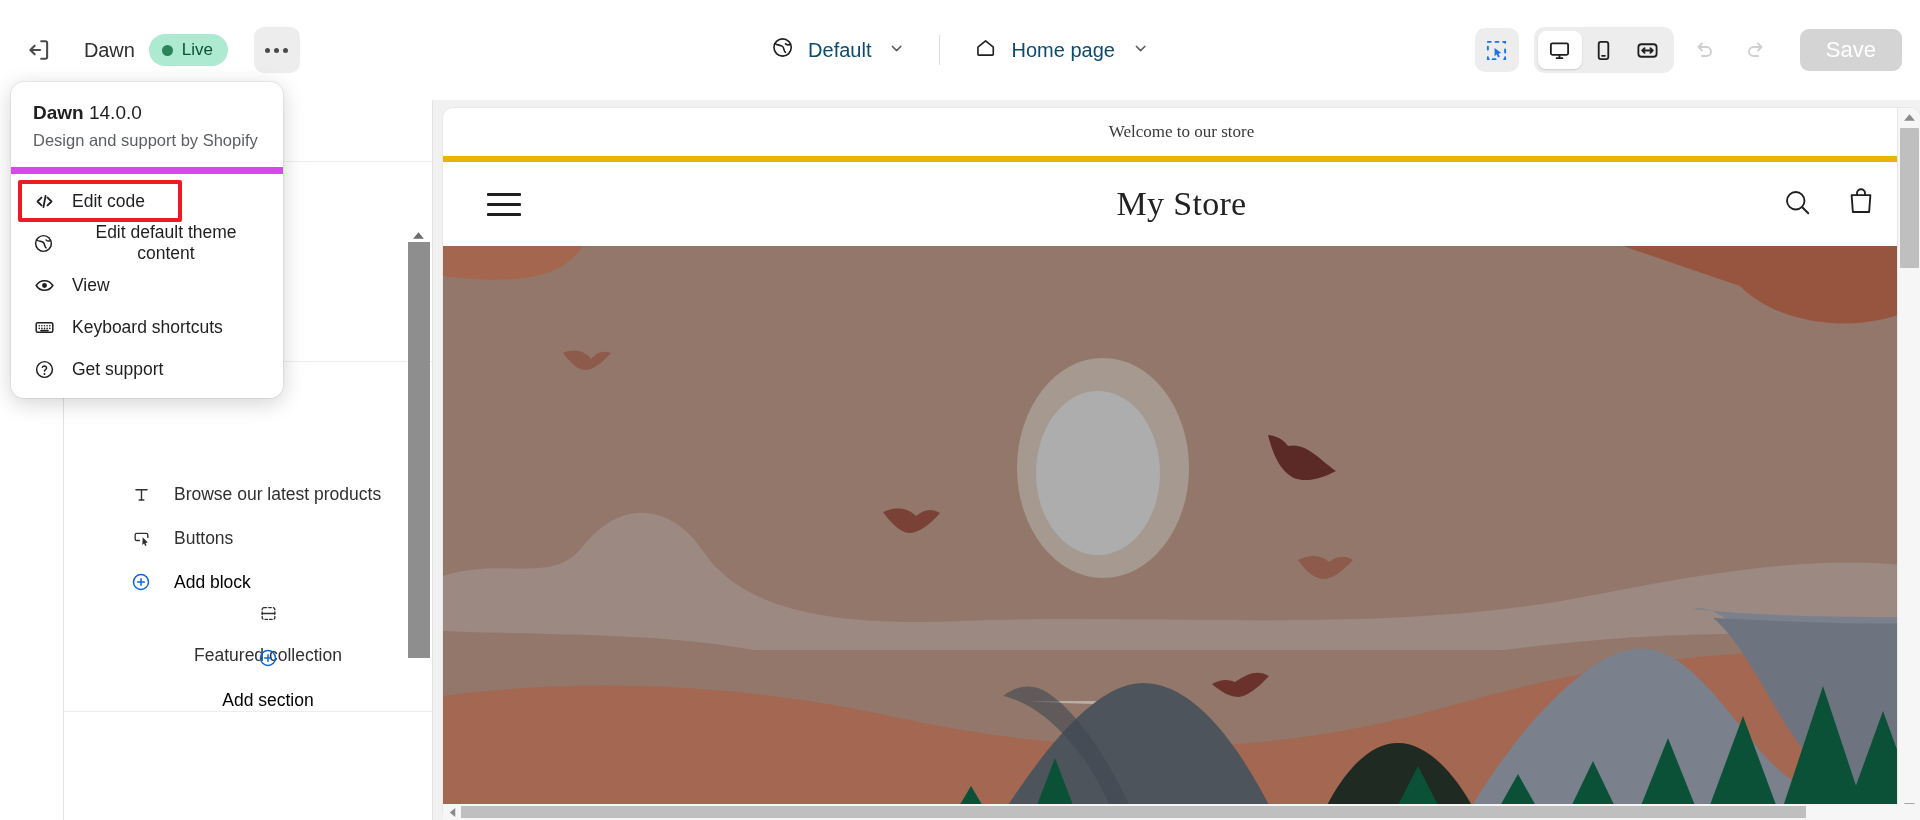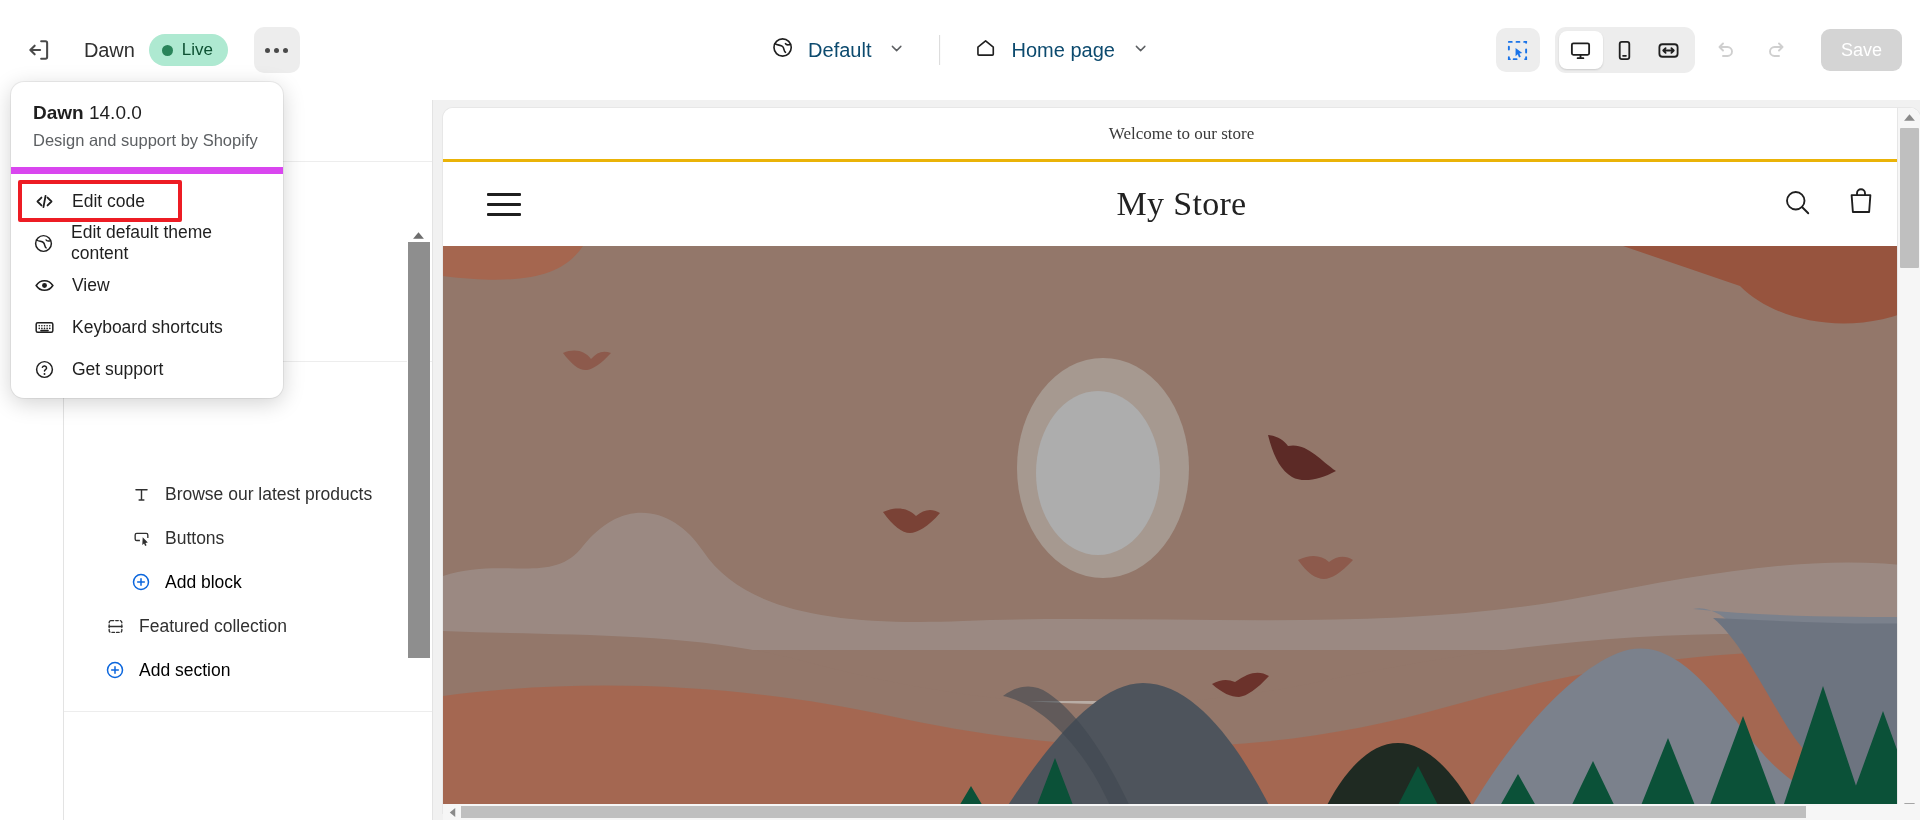--- a/index.html
+++ b/index.html
@@ -67,45 +67,45 @@
     display:flex; align-items:center; gap:0px;
     background:#EDEDED; border-radius:11px; padding:4px; height:46px;
   }
   .device-btn {
     width:44px; height:38px; border-radius:8px; background:transparent;
     display:flex; align-items:center; justify-content:center; border:none; cursor:pointer;
   }
   .device-btn.active { background:#ffffff; box-shadow: 0 1px 2px rgba(0,0,0,.14); }
   .undo-btn { width:44px; height:44px; border-radius:9px; display:flex; align-items:center; justify-content:center; background:transparent; border:none; }
   .save-btn {
-    margin-left: 14px; height:42px; padding: 0 20px; border-radius:9px;
-    background:#D4D4D4; color:#FFFFFF; font-size:18px; border:none;
+    margin-left: 14px; height:42px; padding: 0 26px; border-radius:9px;
+    background:#D4D4D4; color:#FFFFFF; font-size:22px; border:none;
     display:flex; align-items:center; cursor:default;
   }
 
   
   .rail {
     position:absolute; top:100px; left:0; width:64px; height:720px;
     background:#ffffff; border-right:1px solid #e3e3e3;
   }
   .sidebar {
     position:absolute; top:100px; left:64px; width:369px; height:720px;
     background:#ffffff; border-right:1px solid #e3e3e3;
     overflow:hidden;
   }
   .sb-block { border-bottom:1px solid #ededed; }
   .sb-spacer-top { height: 62px; }
   .sb-scroll-area { position:relative; }
   .sb-row {
-    display:flex; align-items:center; gap:13px;
+    display:flex; align-items:center; gap:22px;
     height: 44px; padding-left: 62px; font-size:17.5px; color:#303030;
     cursor:pointer;
   }
   .sb-row.sub { padding-left: 66px; }
-  .sb-row.section { padding-left: 40px; }
+  .sb-row.section { padding-left: 40px; flex-direction: column; }
   .sb-row.action { color:#000000; font-weight:400; }
   .sb-row .ico { display:flex; align-items:center; justify-content:center; width:22px; }
   
   .sb-scrollbar {
     position:absolute; right: 2px; top: 66px; width: 23px; height: 432px;
   }
   .sb-sb-arrow { width:100%; height:14px; display:flex; align-items:center; justify-content:center; }
   .sb-sb-track { position:absolute; top:14px; left:0; width:23px; height:418px; background:#ffffff; }
   .sb-sb-thumb { position:absolute; top:14px; left:1px; width:22px; height:416px; background:#8e8e8e; }
 
@@ -114,21 +114,21 @@
     position:absolute; top:100px; left:433px; width:1487px; height:720px;
     background:#f1f1f1; padding: 8px 0 0 10px;
   }
   .preview {
     position:relative; width:1477px; height:705px; background:#fff;
     border-radius:10px 10px 0 0; overflow:hidden;
     box-shadow: 0 0 0 1px rgba(0,0,0,.04);
   }
   .ann-bar {
     height: 54px; display:flex; align-items:center; justify-content:center;
-    border-bottom:3px solid #eab308; background:#fff;
+    border-bottom:6px solid #eab308; background:#fff;
   }
   .ann-bar span { font-size:17px; color:#3a3a3a; font-family:"Liberation Serif", serif; }
   .store-header {
     height: 84px; display:flex; align-items:center; justify-content:space-between;
     padding: 0 44px; background:#fff;
   }
   .store-title {
     position:absolute; left:50%; transform:translateX(-50%);
     font-size: 34px; color:#222; font-family:Liberation Serif, serif; letter-spacing:.3px;
   }
@@ -157,21 +157,21 @@
     position:absolute; top: 82px; left: 11px; width: 272px;
     background:#ffffff; border-radius: 13px;
     box-shadow: 0 0 0 1px rgba(0,0,0,.06), 0 5px 22px rgba(0,0,0,.18);
     z-index: 80; padding-bottom: 8px;
   }
   .pop-head { padding: 20px 22px 17px 22px; border-bottom:7px solid #d946ef; }
   .pop-title { font-size: 19px; color:#1f1f1f; }
   .pop-title b { font-weight:700; }
   .pop-title span.v { font-weight:400; }
   .pop-sub { margin-top: 7px; font-size:16.5px; color:#5c5f62; }
-  .pop-list { padding-top: 6px; }
+  .pop-list { padding-top: 6px; text-align: center; }
   .pop-item {
     display:flex; align-items:center; gap:17px;
     height: 42px; padding: 0 22px; font-size: 17.5px; color:#1f1f1f; cursor:pointer;
   }
   .pop-item .pi-ico { width:22px; display:flex; align-items:center; justify-content:center; }
   .highlight-box {
     position:absolute; left: 7px; top: 98px; width: 164px; height: 42px;
     border: 4px solid #ED1C24; border-radius: 2px; pointer-events:none;
   }
 </style>

